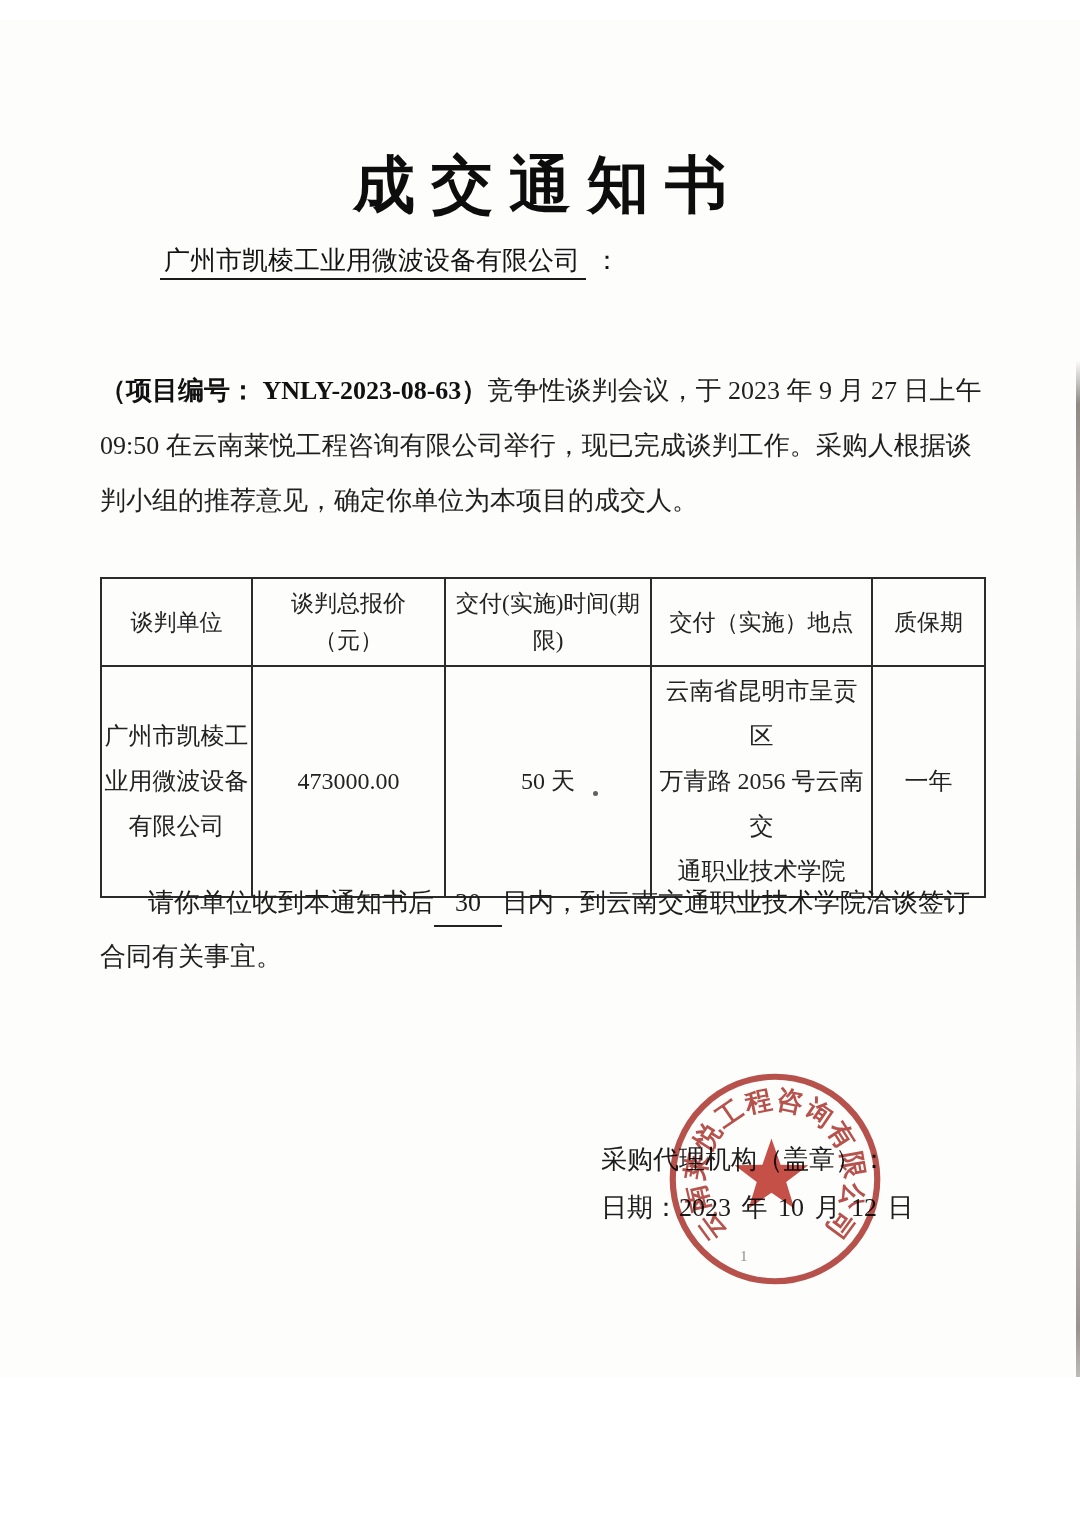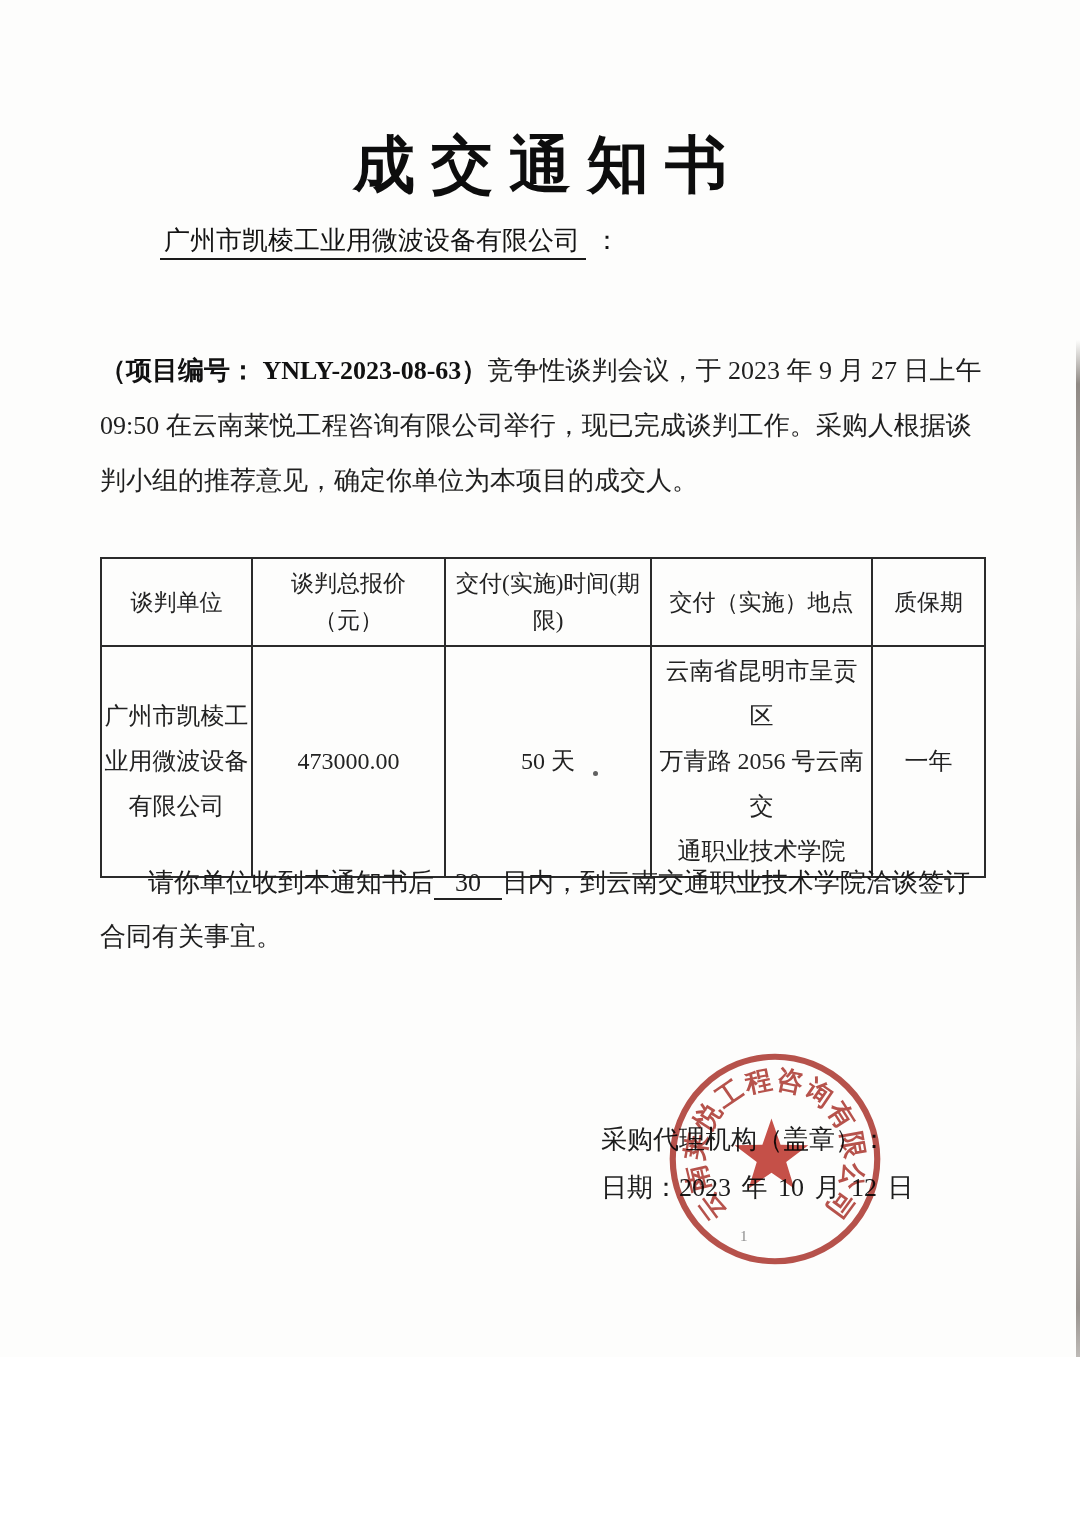--- a/index.html
+++ b/index.html
@@ -1,19 +1,20 @@
 <!DOCTYPE html>
 <html><head>
 <meta charset="utf-8">
 <style>
   html,body{margin:0;padding:0;background:#ffffff;}
   .page{
     position:relative;width:1080px;height:1357px;background:#fdfdfc;
     font-family:"Liberation Serif","DejaVu Serif",serif;color:#1d1d1d;
     overflow:hidden;
+    margin-top:20px;
   }
   .title{
     position:absolute;left:0;right:0;top:130px;margin:0;
     text-align:center;font-size:62px;line-height:70px;font-weight:bold;
     letter-spacing:16px;padding-left:16px;color:#0d0d0d;
   }
   .recipient{
     position:absolute;left:160px;top:226px;font-size:26px;line-height:30px;
     font-weight:normal;color:#141414;
   }
@@ -36,21 +37,21 @@
   table.award col.c5{width:113px;}
   table.award th, table.award td{
     border:2px solid #2b2b2b;text-align:center;vertical-align:middle;
     white-space:pre-line;font-weight:normal;padding:2px;color:#222;
   }
   table.award th{height:82px;font-size:23px;line-height:37px;}
   table.award td{height:152px;font-size:24px;line-height:45px;}
   .notice1{position:absolute;left:148px;top:866px;margin:0;font-size:26px;line-height:34px;}
   .blank{
     display:inline-block;width:68px;text-align:center;
-    border-bottom:2px solid #222;padding-bottom:1px;line-height:28px;
+    border-bottom:2px solid #222;padding-bottom:8px;line-height:28px;
   }
   .notice2{position:absolute;left:100px;top:920px;margin:0;font-size:26px;line-height:34px;}
   .agency{position:absolute;left:601px;top:1124px;font-size:26px;line-height:32px;color:#1c1c1c;}
   .dateline{position:absolute;left:601px;top:1172px;font-size:26px;line-height:32px;color:#1c1c1c;word-spacing:4px;}
   .pagenum{position:absolute;left:740px;top:1228px;font-size:15px;color:#8f8f8f;}
   .stamp{
     position:absolute;left:640px;top:1040px;width:270px;height:238px;
     mix-blend-mode:multiply;opacity:0.88;
   }
   .seal-text{font-family:"Liberation Serif","DejaVu Serif",serif;font-size:30px;font-weight:bold;letter-spacing:2px;}

